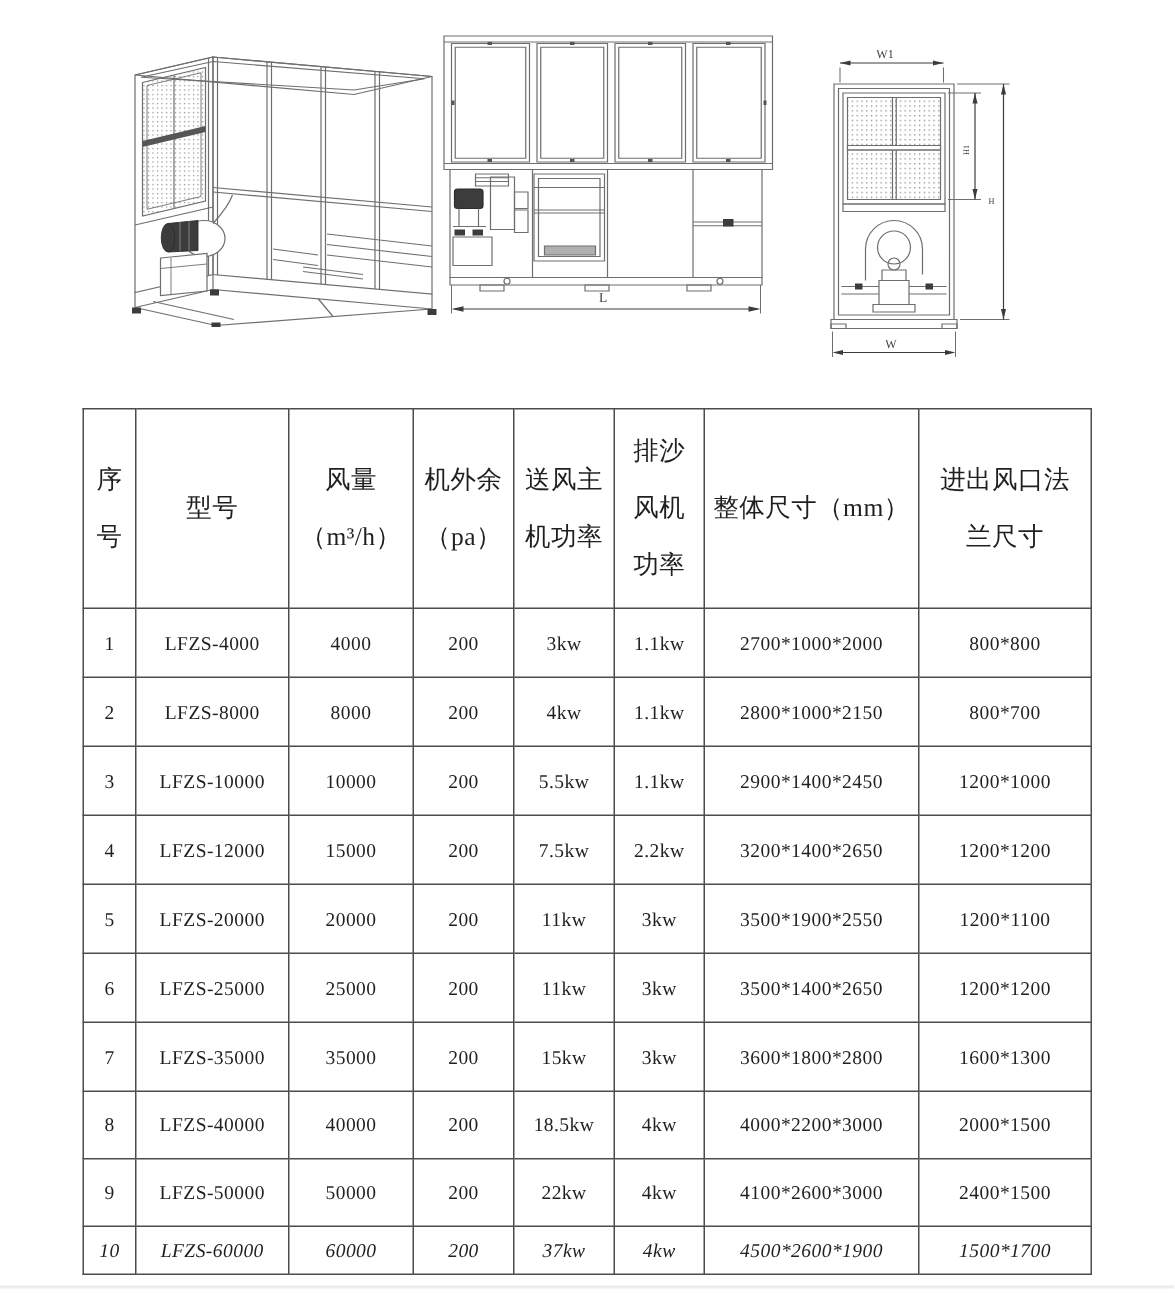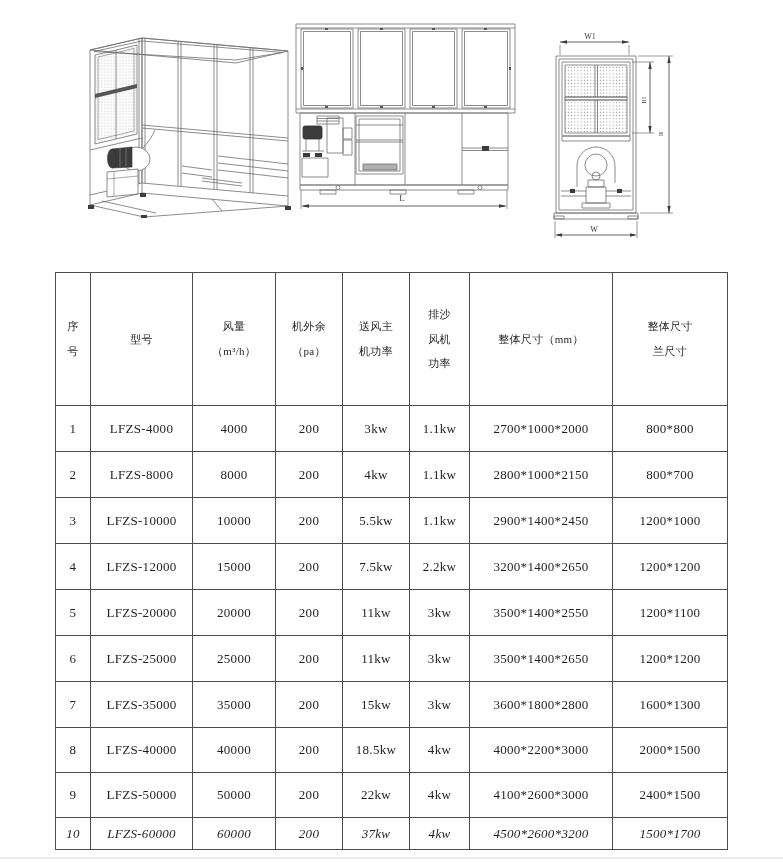--- a/index.html
+++ b/index.html
@@ -24,21 +24,21 @@
   table.spec th, table.spec td {
     border:1.5px solid #4c4c4c;
     text-align:center; vertical-align:middle;
     font-weight:normal;
     font-size:13px;
     color:#1f1f1f;
     white-space:pre-line;
     overflow:hidden;
     letter-spacing:0.3px;
   }
-  table.spec th { line-height:2.25; font-size:11px; }
+  table.spec th { line-height:2.25; font-size:17px; }
   tr.hdr { height:133px; }
   tr.r    { height:46px; }
   tr.r-sm { height:45px; }
   tr.r-xs { height:32px;font-style:italic; }
   .page-edge-line {
     position:absolute; left:0; top:857px; width:783px; height:2px;
     background:#ececec;
   }
   .dimtext { font-family:"Liberation Serif","DejaVu Serif",serif; fill:#3c3c3c; }
 </style>
@@ -296,21 +296,21 @@
           <th>风量
 （m³/h）</th>
           <th>机外余
 （pa）</th>
           <th>送风主
 机功率</th>
           <th>排沙
 风机
 功率</th>
           <th>整体尺寸（mm）</th>
-          <th>整体尺寸
+          <th>进出风口法
 兰尺寸</th>
         </tr>
       </thead>
       <tbody>
         <tr class="r">
           <td>1</td>
           <td>LFZS-4000</td>
           <td>4000</td>
           <td>200</td>
           <td>3kw</td>
@@ -348,21 +348,21 @@
           <td>3200*1400*2650</td>
           <td>1200*1200</td>
         </tr>
         <tr class="r">
           <td>5</td>
           <td>LFZS-20000</td>
           <td>20000</td>
           <td>200</td>
           <td>11kw</td>
           <td>3kw</td>
-          <td>3500*1400*2550</td>
+          <td>3500*1900*2550</td>
           <td>1200*1100</td>
         </tr>
         <tr class="r">
           <td>6</td>
           <td>LFZS-25000</td>
           <td>25000</td>
           <td>200</td>
           <td>11kw</td>
           <td>3kw</td>
           <td>3500*1400*2650</td>
@@ -398,21 +398,21 @@
           <td>4100*2600*3000</td>
           <td>2400*1500</td>
         </tr>
         <tr class="r-xs">
           <td>10</td>
           <td>LFZS-60000</td>
           <td>60000</td>
           <td>200</td>
           <td>37kw</td>
           <td>4kw</td>
-          <td>4500*2600*3200</td>
+          <td>4500*2600*1900</td>
           <td>1500*1700</td>
         </tr>
       </tbody>
     </table>
   </div>
 
   <div class="page-edge-line"></div>
 </div>
 
 </body></html>

